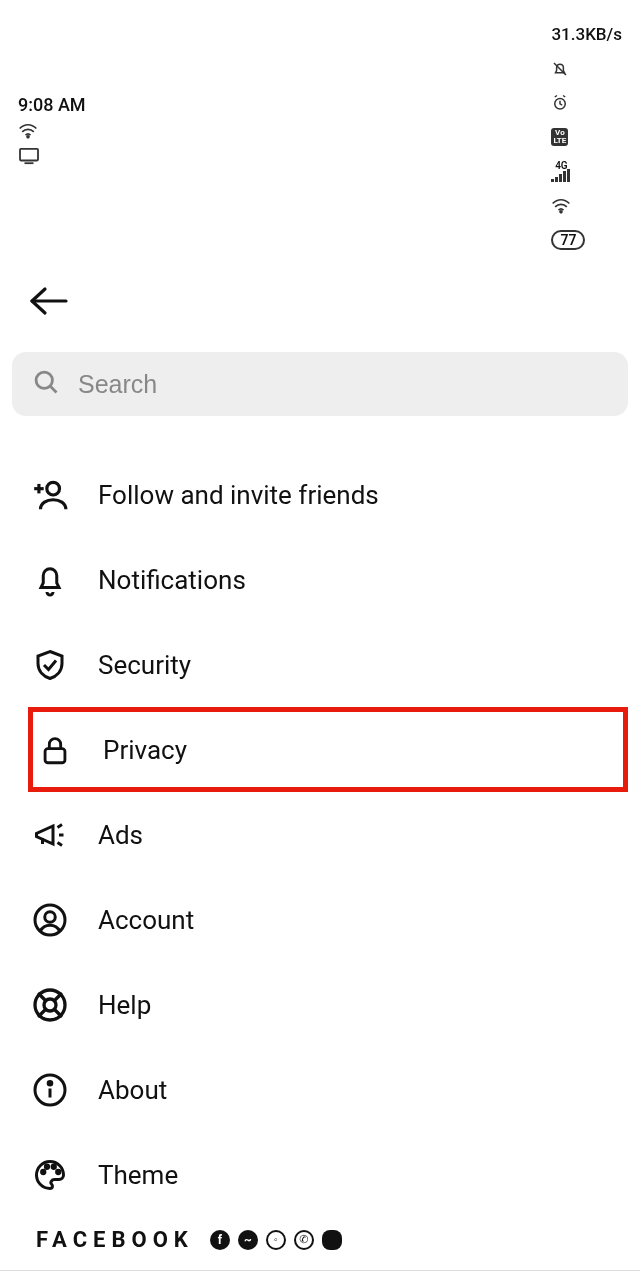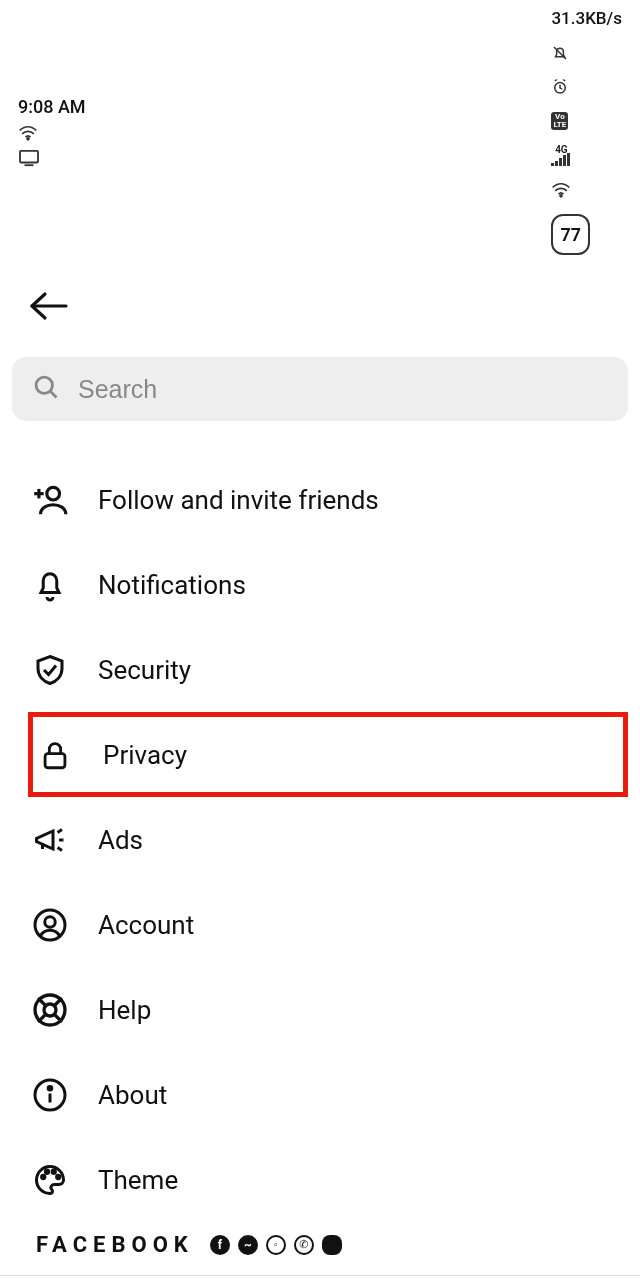--- a/index.html
+++ b/index.html
@@ -15,26 +15,26 @@
     
     .status-bar {
       display: flex;
       justify-content: space-between;
       align-items: center;
       padding: 8px 18px 4px 18px;
       font-size: 18px;
       font-weight: 500;
     }
     .status-left, .status-right { display: flex; align-items: flex-start; gap: 8px; flex-direction: column; }
-    .status-right { gap: 16px; }
+    .status-right { gap: 16px; margin-top: 16px; }
     .battery-pill {
       border: 2px solid #333;
       border-radius: 12px;
-      padding: 8px 7px;
-      font-size: 18px;
+      padding: 0 7px;
+      font-size: 14px;
       font-weight: 600;
     }
     .status-icon { display: inline-flex; align-items: center; }
 
     
     .header {
       display: flex;
       align-items: center;
       padding: 26px 28px 30px 28px;
     }

